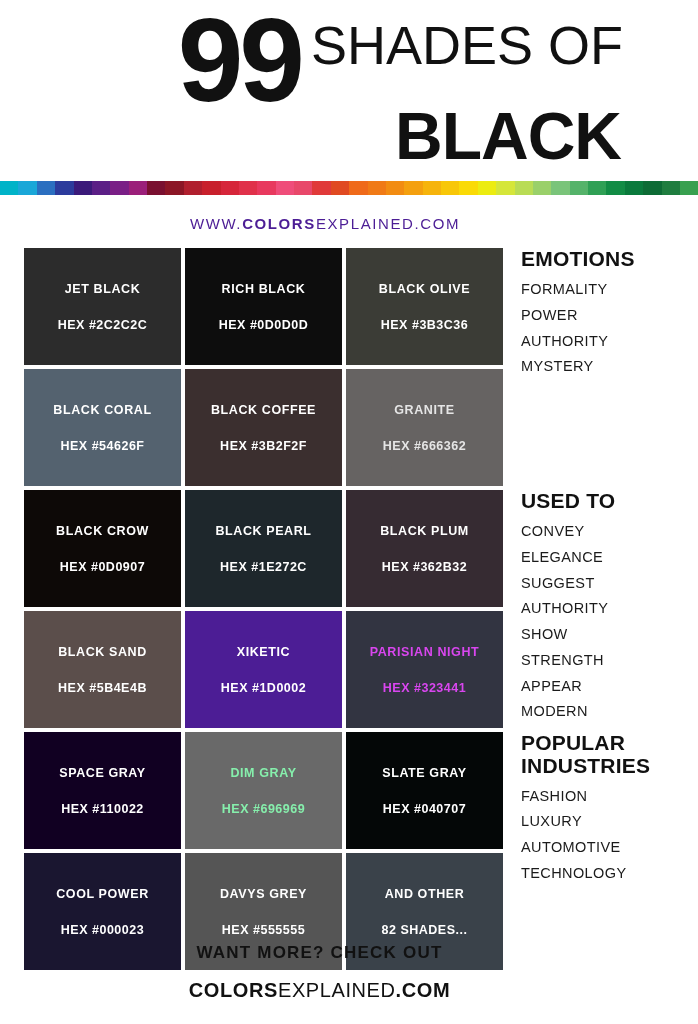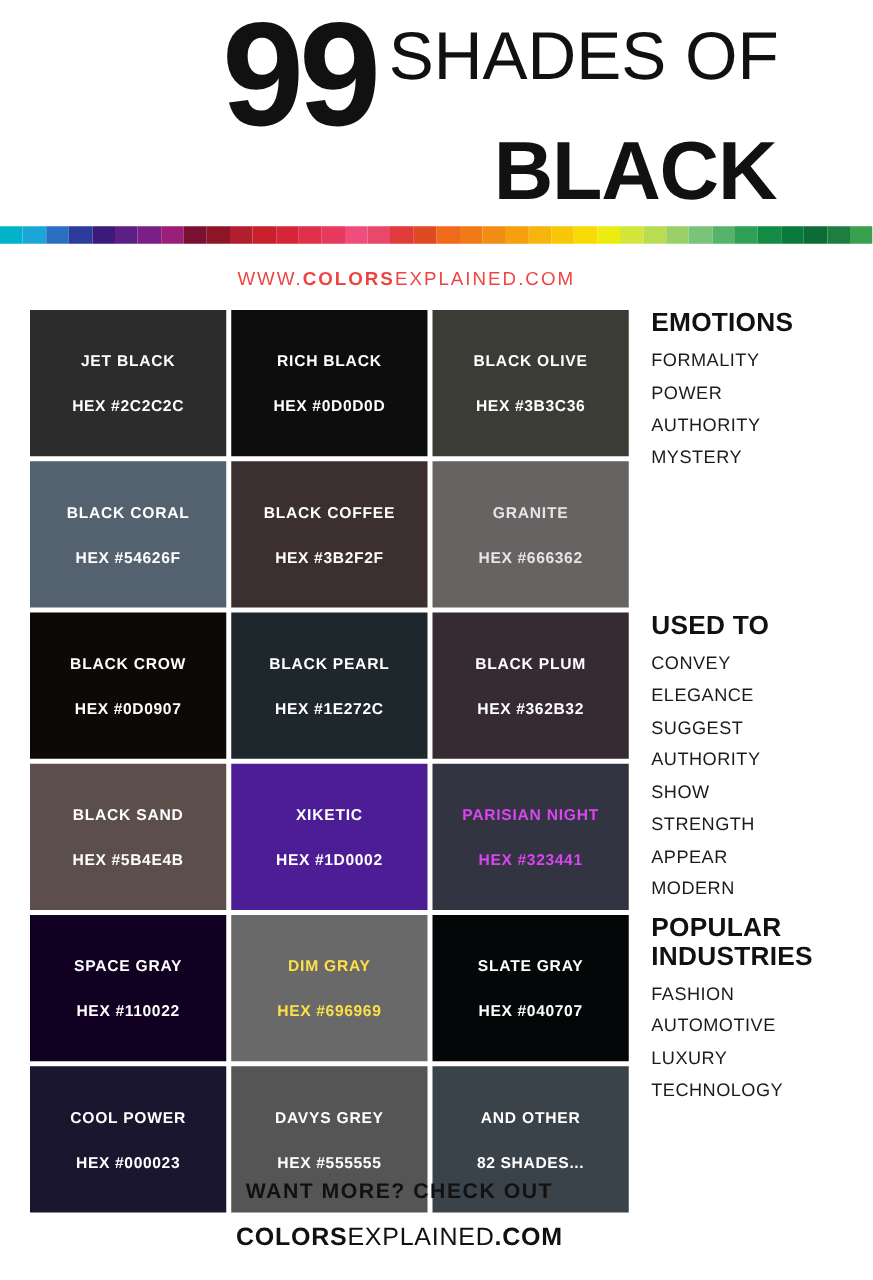--- a/index.html
+++ b/index.html
@@ -70,21 +70,21 @@
     margin-top: 14px;
   }
   .strip span { flex: 1 1 auto; height: 100%; display: block; }
 
   
   .site-line {
     text-align: center;
     margin-top: 20px;
     font-size: 15px;
     letter-spacing: 1.6px;
-    color: #ef4444;
+    color: #4c1d95;
     font-weight: 400;
     padding-left: 11px;
   }
   .site-line b { font-weight: bold; }
 
   
   .body-wrap {
     display: flex;
     margin-top: 16px;
     padding-left: 24px;
@@ -268,21 +268,21 @@
           <div class="hx">HEX #1D0002</div>
         </div>
         <div class="swatch" style="background: rgb(50, 52, 65); color: #d946ef;">
           <div class="nm">PARISIAN NIGHT</div>
           <div class="hx">HEX #323441</div>
         </div>
         <div class="swatch" style="background: rgb(17, 0, 34); color: rgb(255, 255, 255);">
           <div class="nm">SPACE GRAY</div>
           <div class="hx">HEX #110022</div>
         </div>
-        <div class="swatch" style="background: rgb(105, 105, 105); color: #fde047;">
+        <div class="swatch" style="background: rgb(105, 105, 105); color: #86efac;">
           <div class="nm">DIM GRAY</div>
           <div class="hx">HEX #696969</div>
         </div>
         <div class="swatch" style="background: rgb(4, 7, 7); color: rgb(255, 255, 255);">
           <div class="nm">SLATE GRAY</div>
           <div class="hx">HEX #040707</div>
         </div>
         <div class="swatch" style="background: rgb(26, 22, 48); color: rgb(255, 255, 255);">
           <div class="nm">COOL POWER</div>
           <div class="hx">HEX #000023</div>
@@ -307,22 +307,22 @@
         <div class="side-block" style="top: 242px;">
           <div class="side-h">USED TO</div>
           <div class="side-li">CONVEY ELEGANCE</div>
           <div class="side-li">SUGGEST AUTHORITY</div>
           <div class="side-li">SHOW STRENGTH</div>
           <div class="side-li">APPEAR MODERN</div>
         </div>
         <div class="side-block" style="top: 484px;">
           <div class="side-h">POPULAR INDUSTRIES</div>
           <div class="side-li">FASHION</div>
+          <div class="side-li">LUXURY</div>
           <div class="side-li">AUTOMOTIVE</div>
-          <div class="side-li">LUXURY</div>
           <div class="side-li">TECHNOLOGY</div>
         </div>
       </div>
   </div>
 
   <div class="footer">
     <div class="foot-1">WANT MORE? CHECK OUT</div>
     <div class="foot-2">
       <b>COLORS</b><span>EXPLAINED</span><b>.COM</b>
     </div>

